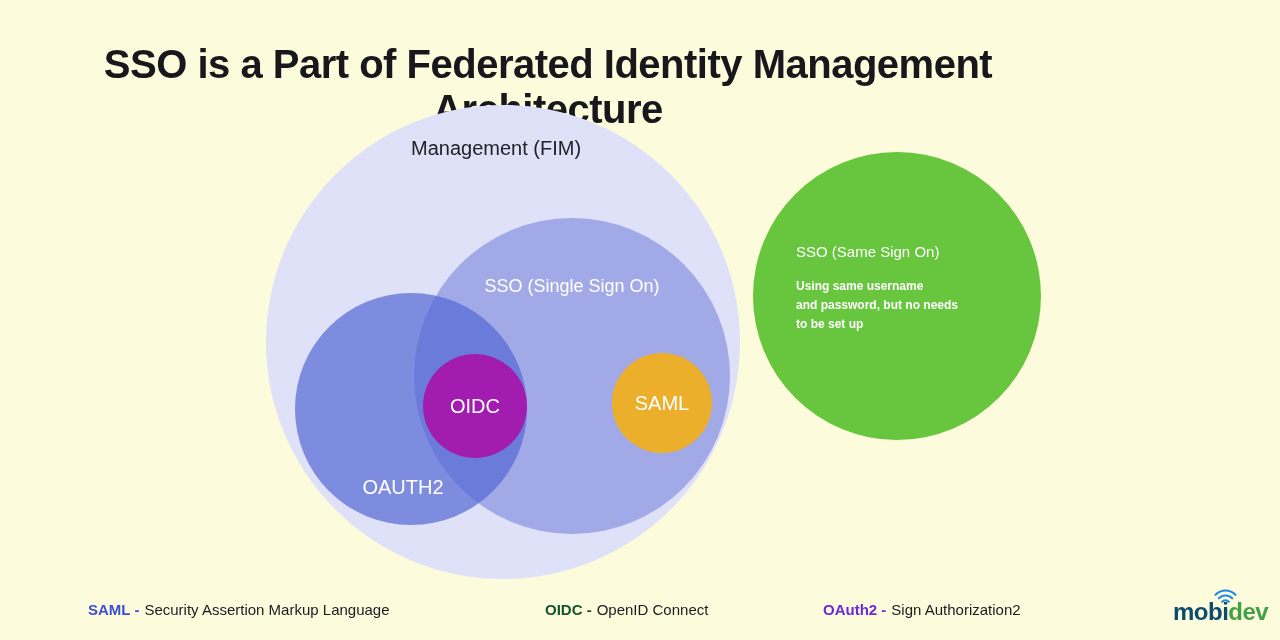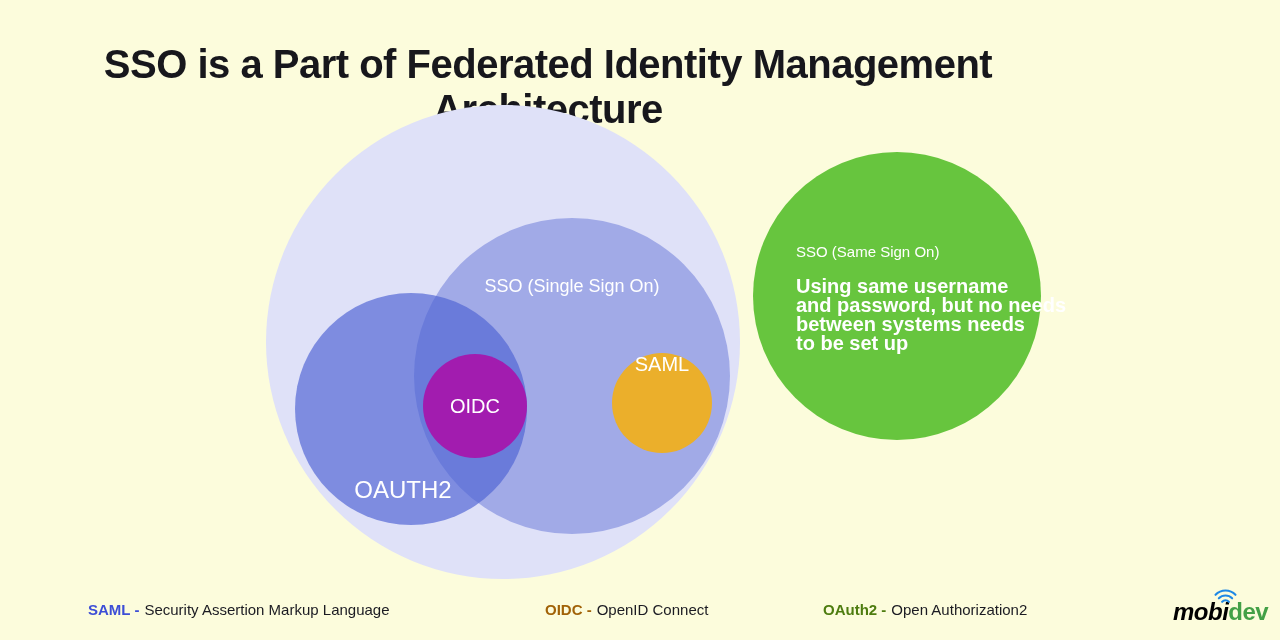--- a/index.html
+++ b/index.html
@@ -24,44 +24,44 @@
     letter-spacing: -0.5px;
     color: #17171C;
   }
   .circle { position: absolute; border-radius: 50%; }
   .circle-fim    { left: 266px; top: 105px; width: 474px; height: 474px; }
   .circle-sso    { left: 414px; top: 218px; width: 316px; height: 316px; }
   .circle-oauth2 { left: 295px; top: 293px; width: 232px; height: 232px; }
   .circle-oidc   { left: 423px; top: 354px; width: 104px; height: 104px;
                    display: flex; align-items: center; justify-content: center; }
   .circle-saml   { left: 612px; top: 353px; width: 100px; height: 100px;
-                   display: flex; align-items: flex-start; justify-content: center; }
+                   display: flex; align-items: center; justify-content: center; }
   .circle-green  { left: 753px; top: 152px; width: 288px; height: 288px; }
 
   .fim-label {
     position: absolute; left: 411px; top: 137px;
     font-size: 20px; line-height: 22px; color: #212127;
   }
   .sso-label {
     position: absolute; left: 414px; top: 276px; width: 316px;
     text-align: center; font-size: 18px; color: #FFFFFF;
   }
   .oauth2-label {
     position: absolute; left: 338px; top: 476px; width: 130px;
-    text-align: center; font-size: 24px; color: #FFFFFF;
+    text-align: center; font-size: 20px; color: #FFFFFF;
   }
   .inner-label { font-size: 20px; color: #FFFFFF; }
 
   .green-title {
     position: absolute; left: 796px; top: 243px;
     font-size: 15px; color: #FFFFFF;
   }
   .green-body {
     position: absolute; left: 796px; top: 277px;
-    font-size: 20px; font-weight: bold; line-height: 19px; color: #FFFFFF;
+    font-size: 12px; font-weight: bold; line-height: 19px; color: #FFFFFF;
   }
 
   .legend-item { position: absolute; top: 601px; font-size: 15px; color: #1B1B22; white-space: nowrap; }
   .legend-item .abbr { font-weight: bold; margin-right: 5px; margin-top: 34px; }
   .legend-saml   { left: 88px;  }
   .legend-oidc   { left: 545px; }
   .legend-oauth2 { left: 823px; }
 
   .logo {
     position: absolute; left: 1173px; top: 598px;
@@ -84,45 +84,45 @@
   <div class="circle circle-sso" style="background-color: rgb(161, 170, 231);"></div>
   <div class="circle circle-oauth2" style="background-color: rgba(80, 100, 212, 0.68);"></div>
   <div class="circle circle-oidc" style="background-color: #a21caf;">
     <span class="inner-label">OIDC</span>
   </div>
   <div class="circle circle-saml" style="background-color: rgb(235, 175, 43);">
     <span class="inner-label">SAML</span>
   </div>
 
   <div class="fim-label">
+    <div>Management (FIM)</div>
   </div>
   <div class="sso-label">SSO (Single Sign On)</div>
   <div class="oauth2-label">OAUTH2</div>
 
   <div class="circle circle-green" style="background-color: rgb(103, 197, 62);"></div>
   <div class="green-title">SSO (Same Sign On)</div>
   <div class="green-body">
     <div>Using same username</div>
     <div>and password, but no needs</div>
-    <div>between systems needs</div>
     <div>to be set up</div>
   </div>
 
   <div class="legend-item legend-saml">
     <span class="abbr" style="color: rgb(61, 78, 214);">SAML -</span><span>Security Assertion Markup Language</span>
   </div>
   <div class="legend-item legend-oidc">
-    <span class="abbr" style="color: #a16207;">OIDC -</span><span>OpenID Connect</span>
+    <span class="abbr" style="color: #14532d;">OIDC -</span><span>OpenID Connect</span>
   </div>
   <div class="legend-item legend-oauth2">
-    <span class="abbr" style="color: #4d7c0f;">OAuth2 -</span><span>Open Authorization2</span>
+    <span class="abbr" style="color: #6d28d9;">OAuth2 -</span><span>Sign Authorization2</span>
   </div>
 
   <div class="logo">
     <svg class="wifi" viewBox="0 0 30 16" fill="none" xmlns="http://www.w3.org/2000/svg">
       <path d="M11.2 14.6 A 5.4 5.4 0 0 1 18.8 14.6" stroke="#1E88E5" stroke-width="2.4" stroke-linecap="round"></path>
       <path d="M7.4 10.6 A 10.6 10.6 0 0 1 22.6 10.6" stroke="#1E88E5" stroke-width="2.4" stroke-linecap="round"></path>
       <path d="M3.6 6.6 A 15.8 15.8 0 0 1 26.4 6.6" stroke="#1E88E5" stroke-width="2.4" stroke-linecap="round"></path>
     </svg>
-    <span style="color: #000000; font-style: italic;">mobi</span><span style="color: rgb(67, 160, 71);">dev</span>
+    <span style="color: #0c4a6e;">mobi</span><span style="color: rgb(67, 160, 71);">dev</span>
   </div>
 
 </div>
 
 </body></html>

